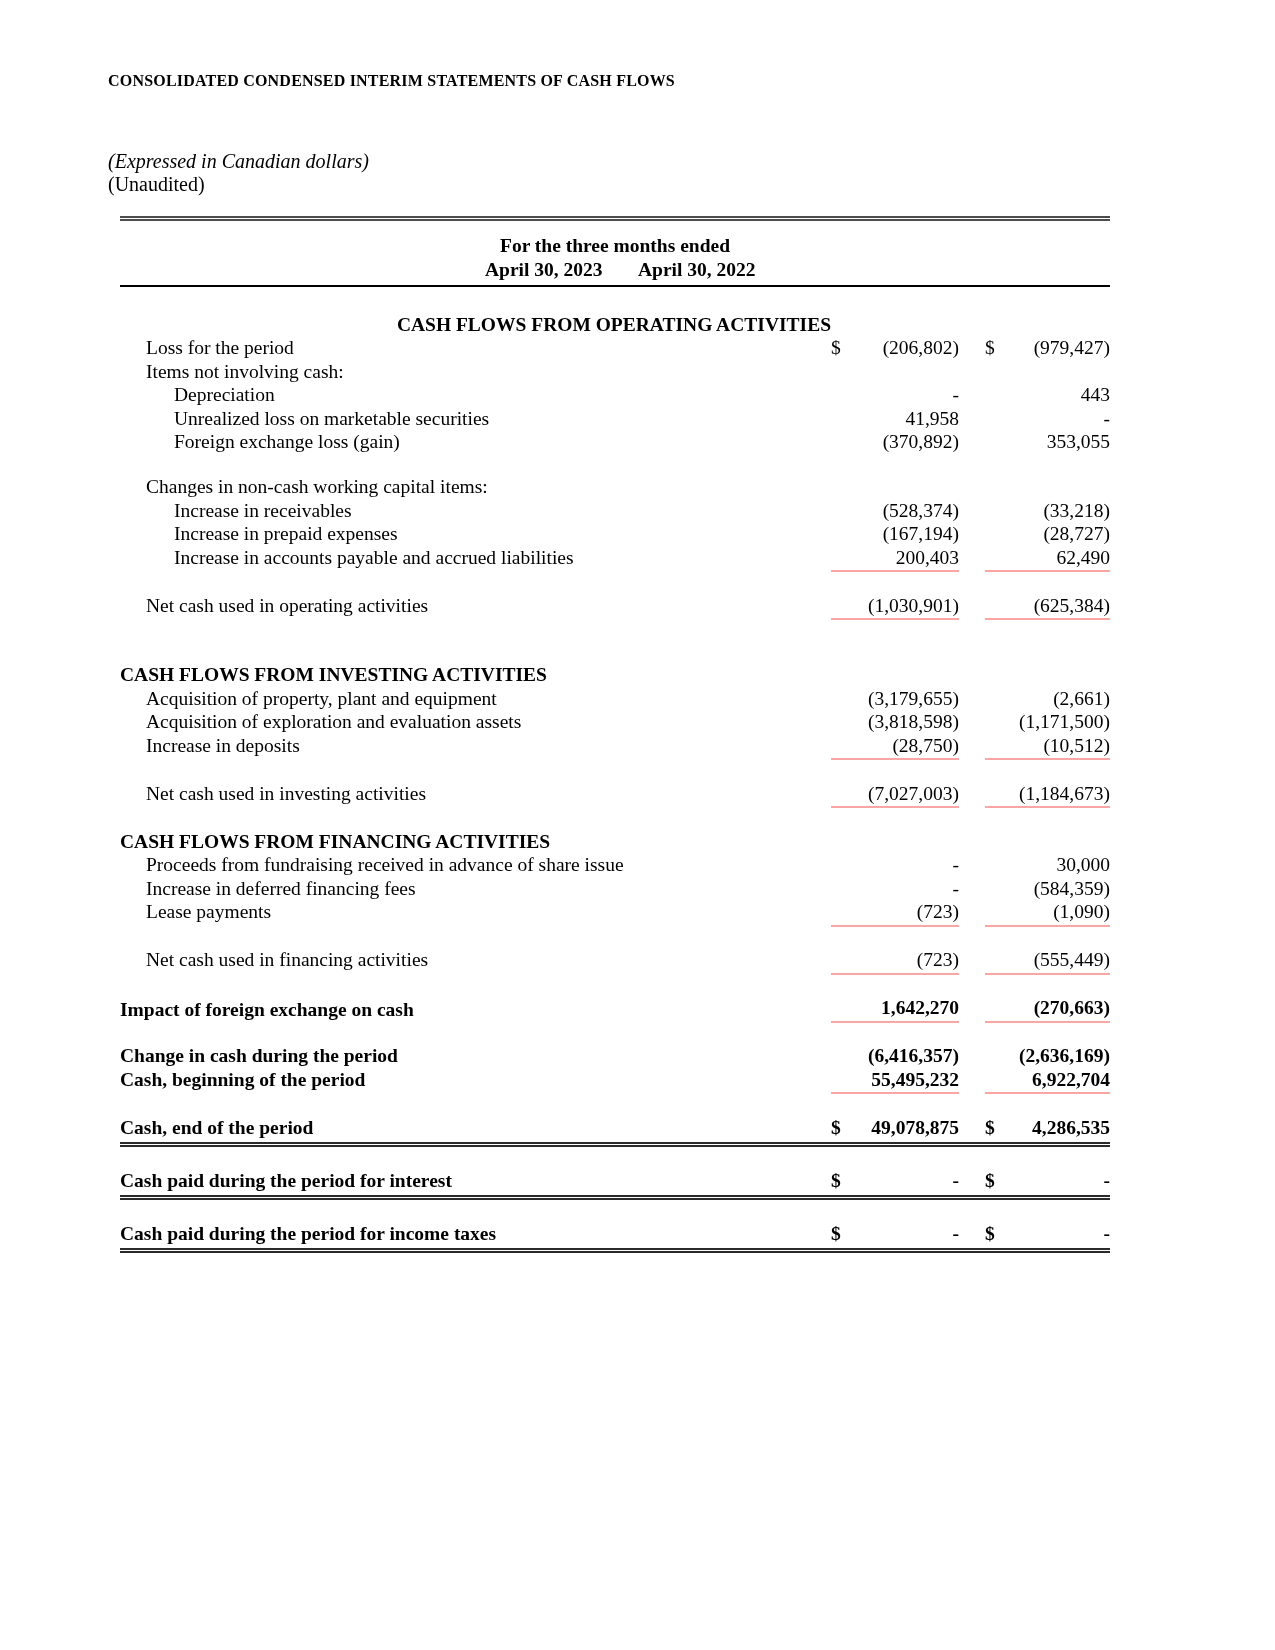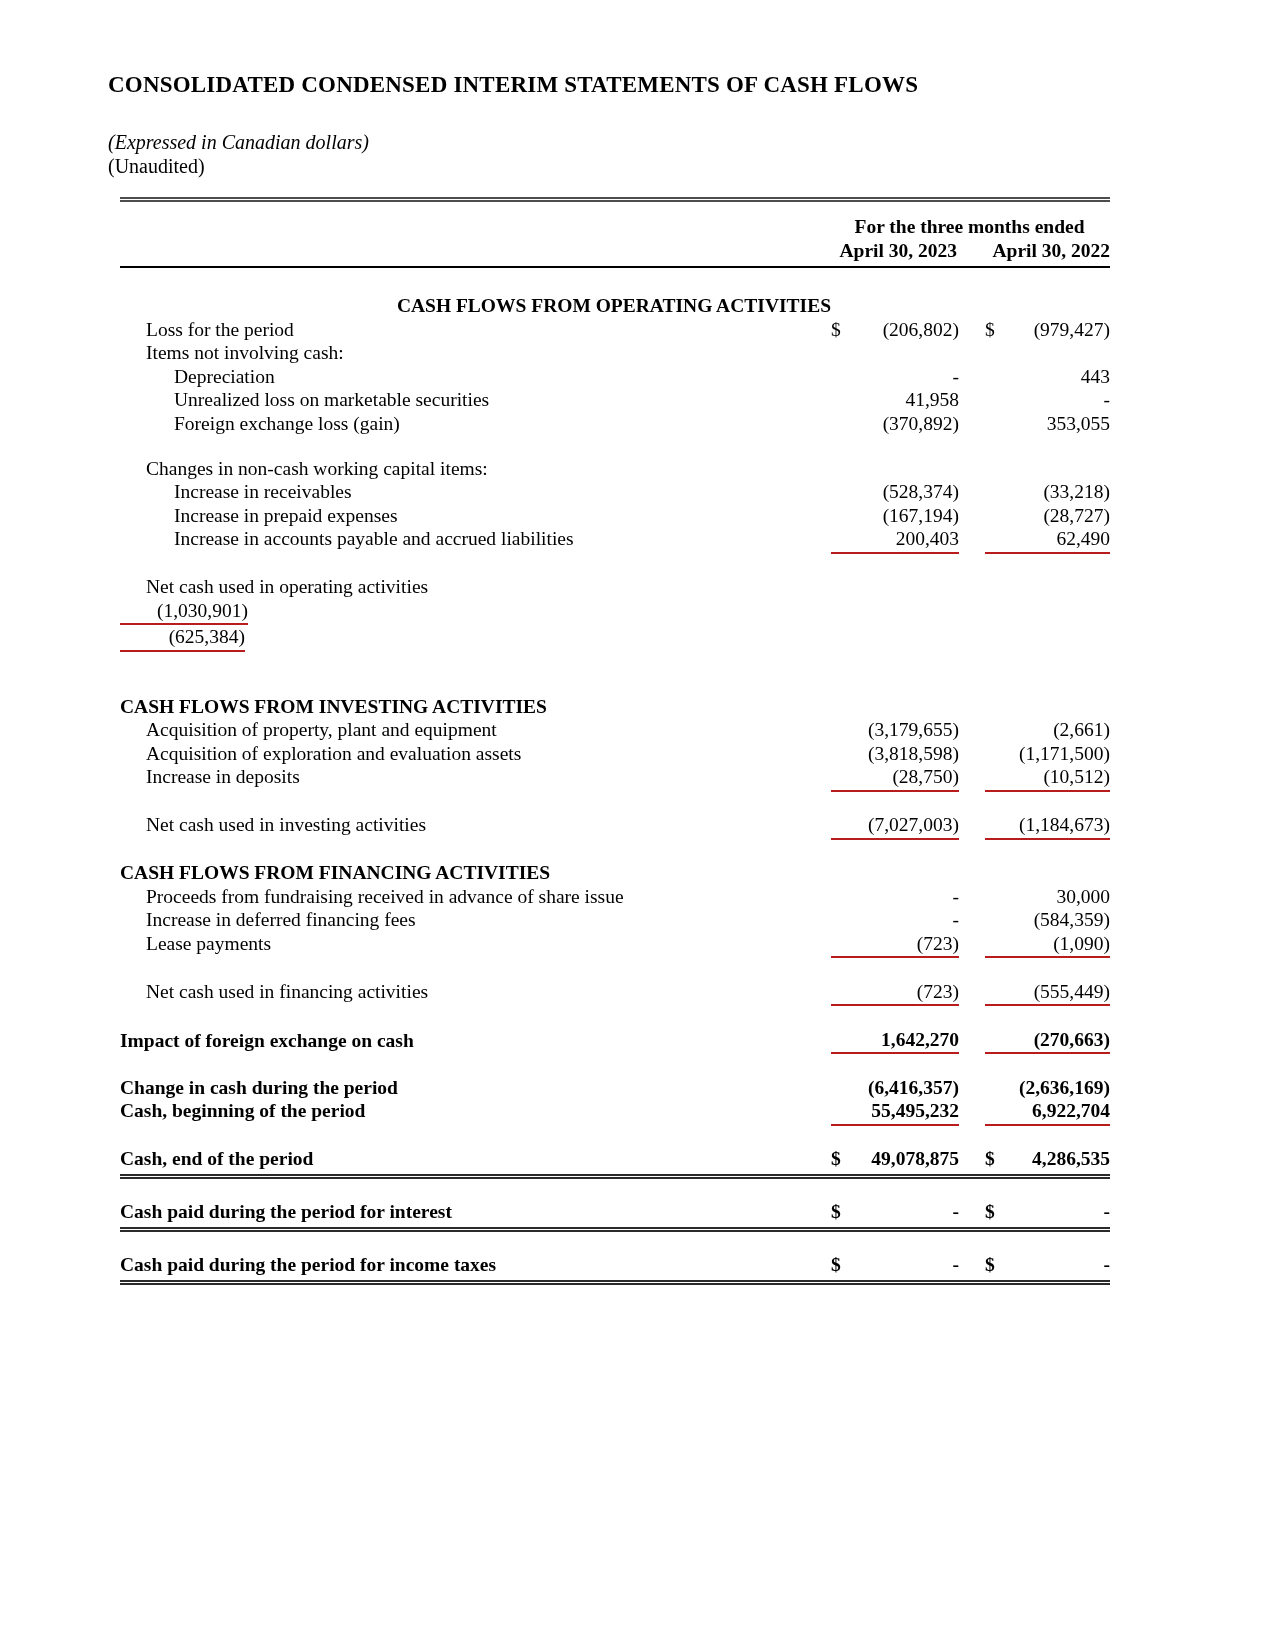--- a/index.html
+++ b/index.html
@@ -3,34 +3,34 @@
 <meta charset="utf-8">
 <style>
   html,body { margin:0; padding:0; background:#ffffff; }
   body {
     width:1275px; height:1650px; overflow:hidden;
     font-family:"Liberation Serif", "DejaVu Serif", serif;
     color:#000;
   }
   .page { padding-top:72px; }
   .doc-title {
-    margin:0 0 34px 108px;
-    font-size:23px; font-weight:bold; letter-spacing:0.2px;
+    margin:0 0 60px 108px;
+    font-size:16px; font-weight:bold; letter-spacing:0.2px;
     line-height:1.1;
   }
   .note { margin-left:108px; font-size:20px; line-height:23.5px; }
   .note.italic { font-style:italic; }
   .statement {
     margin:19px 165px 0 120px;   
     width:990px;
     border-top:5px double #4d4d4e;
     font-size:19.5px;
   }
   .thead {
-    display:flex; justify-content:flex-end;
+    display:flex; justify-content:center;
     padding-top:13px; padding-bottom:3px;
     border-bottom:2px solid #000;
   }
   .period-wrap { width:281px; }
   .period { text-align:center; font-weight:bold; line-height:24px; }
   .dates { display:flex; font-weight:bold; line-height:24px; }
   .date.c1 { width:128px; text-align:right; }
   .date.c2 { width:127px; text-align:right; }
   .dates .gap { width:26px; }
   .tbody { padding-top:26px; }
@@ -38,21 +38,21 @@
   .row.bold { font-weight:bold; }
   .row.rule-double { border-bottom:5px double #2a2a2b; padding-bottom:3px; }
   .label { flex:1 1 auto; }
   .ind1 { padding-left:26px; }
   .ind2 { padding-left:54px; }
   .amt { width:128px; display:flex; align-items:baseline; flex:0 0 auto; }
   .amt.c2 { width:125px; }
   .colgap { width:26px; flex:0 0 auto; }
   .amt .cur { text-align:left; }
   .amt .val { margin-left:auto; text-align:right; }
-  .amt.ul { border-bottom:2px solid #b91c1c; padding-bottom:1px; }
+  .amt.ul { border-bottom:2px solid #fca5a5; padding-bottom:1px; }
 </style>
 </head>
 <body>
 
 <div class="page">
   <h1 class="doc-title">CONSOLIDATED CONDENSED INTERIM STATEMENTS OF CASH FLOWS</h1>
   <div class="note italic">(Expressed in Canadian dollars)</div>
   <div class="note">(Unaudited)</div>
 
   <div class="statement">
@@ -150,21 +150,21 @@
         <div class="row" style="margin-top: 0px;">
           <div class="label ind2">Increase in accounts payable and accrued liabilities</div>
           <div class="amt c1 ul">
             <span class="val">200,403</span>
           </div>
           <div class="colgap"></div>
           <div class="amt c2 ul">
             <span class="val">62,490</span>
           </div>
         </div>
-        <div class="row" style="margin-top: 21.5px; flex-direction: column;">
+        <div class="row" style="margin-top: 21.5px;">
           <div class="label ind1">Net cash used in operating activities</div>
           <div class="amt c1 ul">
             <span class="val">(1,030,901)</span>
           </div>
           <div class="colgap"></div>
           <div class="amt c2 ul">
             <span class="val">(625,384)</span>
           </div>
         </div>
         <div class="row bold" style="margin-top: 43px;">

